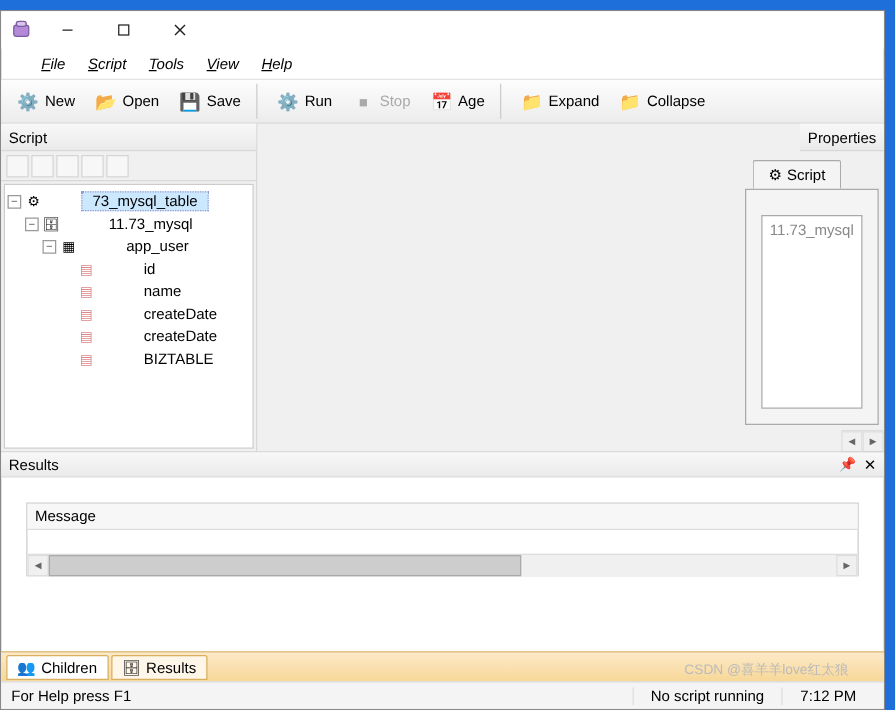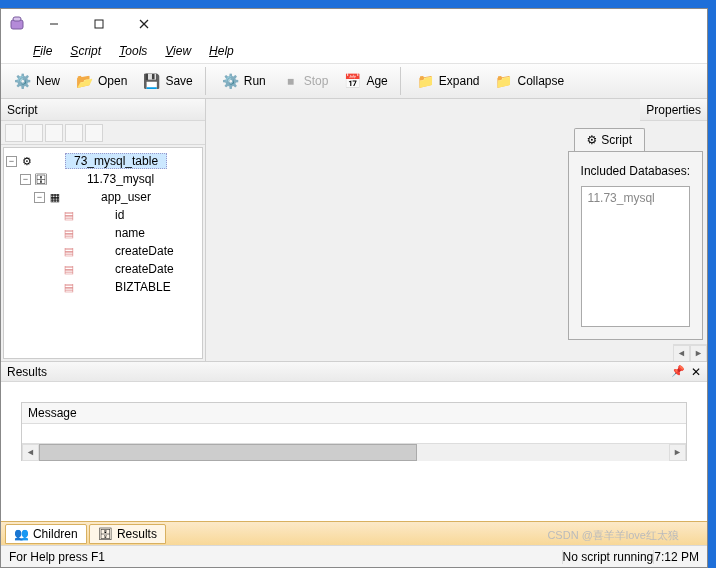--- a/index.html
+++ b/index.html
@@ -44,21 +44,21 @@
 .results-header { height: 20px; padding: 2px 6px; display: flex; align-items: center; background: linear-gradient(#f8f8f8,#eaeaea); border-bottom: 1px solid #d8d8d8; }
 .results-header .spacer { flex: 1; }
 .results-header .pin { font-size: 11px; margin-right: 6px; }
 .results-body { flex: 1; background: #fff; border: 1px solid #ccc; margin: 20px; display: flex; flex-direction: column; min-height: 0; }
 .msg-header { padding: 3px 6px; border-bottom: 1px solid #ddd; background: #f7f7f7; }
 .bottom-tabs { height: 24px; display: flex; align-items: center; background: linear-gradient(#fce9c8,#f8d898); padding: 0 4px; gap: 2px; border-top: 1px solid #d8b060; }
 .bottom-tab { display: flex; align-items: center; gap: 4px; padding: 2px 8px; border: 1px solid #d8b060; background: #fef6e8; border-radius: 2px 2px 0 0; }
 .bottom-tab.active { background: #fff; }
 .statusbar { height: 22px; display: flex; align-items: center; padding: 0 8px; border-top: 1px solid #d8d8d8; background: #f4f4f4; font-size: 11px; }
 .statusbar .spacer { flex: 1; }
-.statusbar .cell { padding: 0 0; border-left: 1px solid #ddd; }
+.statusbar .cell { padding: 0 14px; border-left: 1px solid #ddd; }
 .watermark { position: absolute; right: 28px; bottom: 24px; color: #bbb; font-size: 11px; pointer-events: none; }
 svg { display: block; }
 </style>
 </head>
 <body>
 
 <div class="window">
 
   <div class="titlebar">
     <span class="app-icon">
@@ -186,21 +186,20 @@
       <div class="panel panel-right">
         <div class="panel-header">Properties</div>
         <div class="prop-body">
           <div class="prop-tabs">
             <div class="prop-tab">
               <span>⚙</span>
               <span>Script</span>
             </div>
           </div>
           <div class="prop-content">
-            <div>Included Databases:</div>
             <div class="db-list">
               <div>11.73_mysql</div>
             </div>
           </div>
         </div>
         <div class="hscroll">
           <div class="arrow">◄</div>
           <div class="track"></div>
           <div class="arrow">►</div>
         </div>

